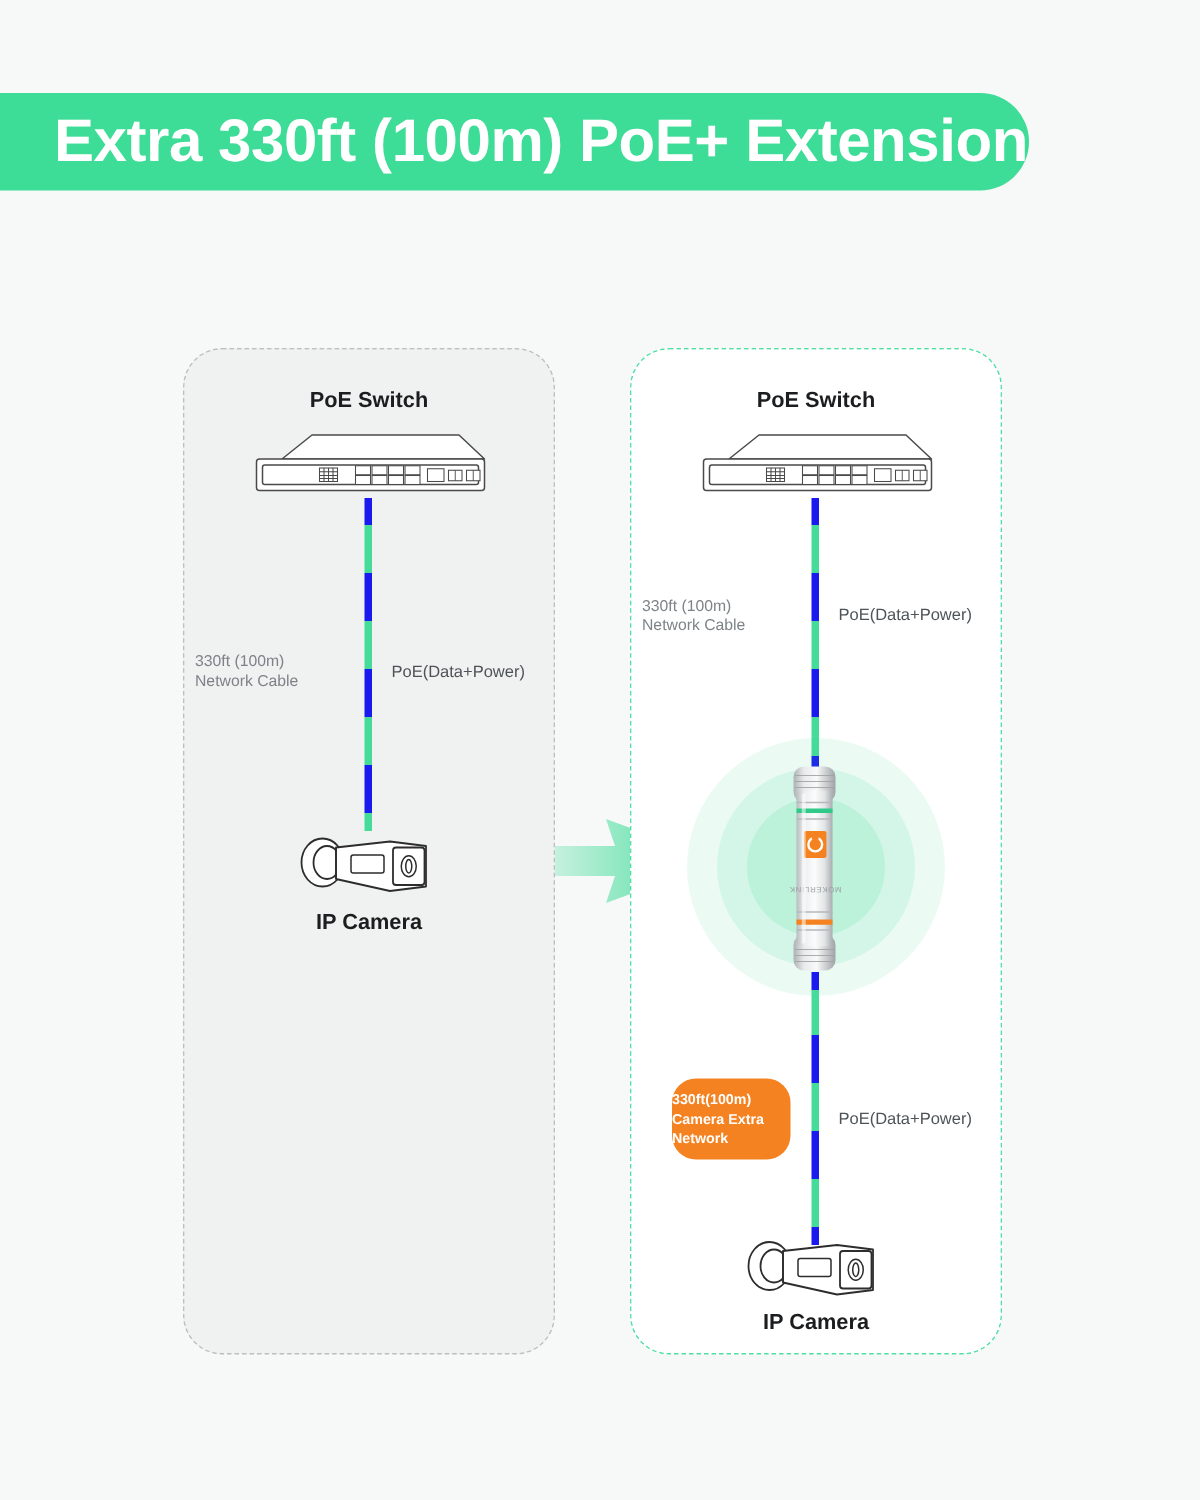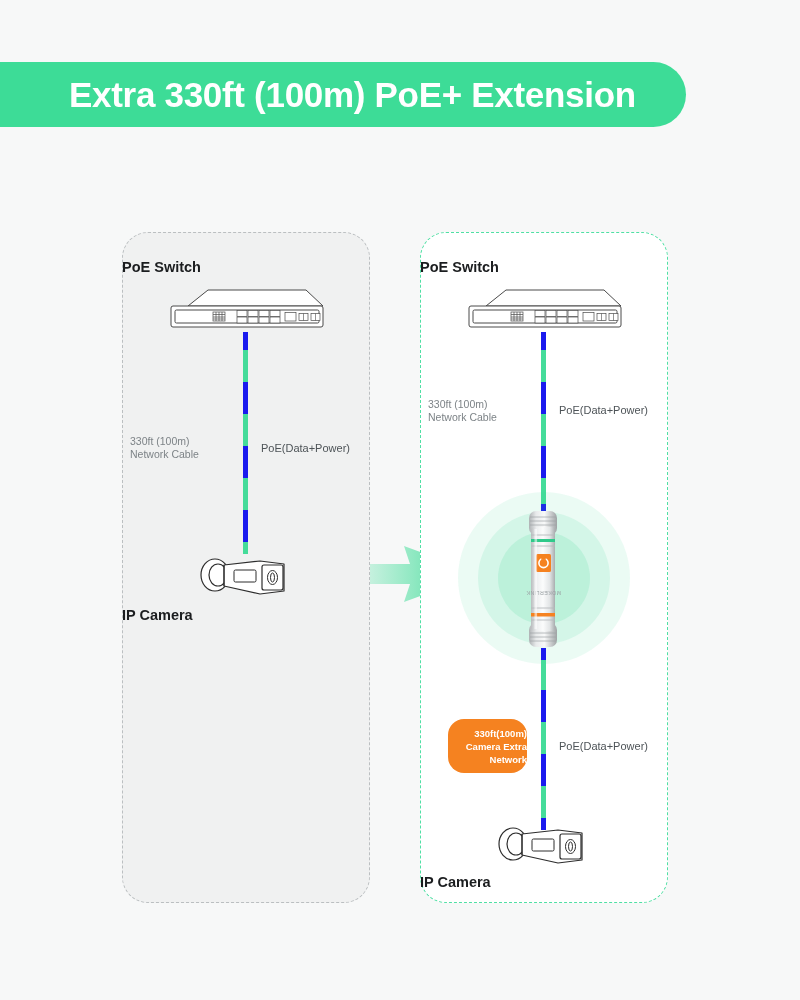--- a/index.html
+++ b/index.html
@@ -14,23 +14,23 @@
   
   .banner {
     position: absolute;
     left: -40px; top: 62px;
     width: 726px; height: 65px;
     background: #3ddc97;
     border-radius: 33px;
     display: flex; align-items: center;
   }
   .banner-text {
-    margin-left: 109px;
+    margin-left: 76px;
     color: #ffffff;
-    font-size: 35px;
+    font-size: 40px;
     font-weight: bold;
     letter-spacing: -0.3px;
     white-space: nowrap;
   }
 
   
   .panel {
     position: absolute;
     border-radius: 26px;
   }
@@ -43,20 +43,21 @@
   .panel-right {
     left: 420px; top: 232px;
     width: 248px; height: 671px;
     background: #ffffff;
     border: 1.6px dashed #4fe0a4;
   }
 
   .panel-title {
     position: absolute;
     left: 0; width: 100%;
+    text-align: center;
     font-size: 14.5px;
     font-weight: bold;
     color: #1b1d1f;
   }
 
   
   .switch { position: absolute; }
 
   
   .camera { position: absolute; }
@@ -76,21 +77,21 @@
   .lbl-right { color: #4d5357; text-align: left; font-weight: normal; font-size: 11px; }
 
   
   .badge {
     position: absolute;
     left: 448px; top: 719px;
     width: 79px; height: 54px;
     background: #f58220;
     border-radius: 16px;
     display: flex; flex-direction: column;
-    align-items: flex-end; justify-content: center;
+    align-items: flex-start; justify-content: center;
     color: #fff; font-size: 9.5px; font-weight: bold;
     line-height: 13px; text-align: center;
   }
 
   
   .arrow { position: absolute; left: 330px; top: 540px; }
 
   
   .glow { position: absolute; left: 458px; top: 492px; }
 

